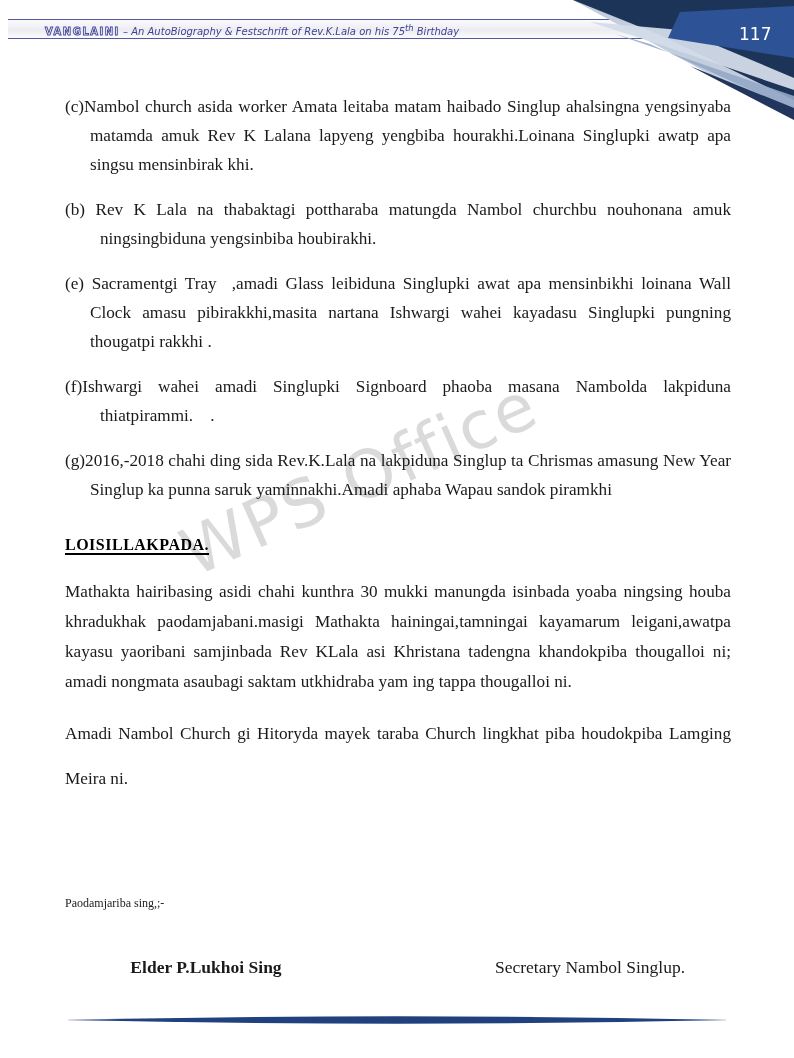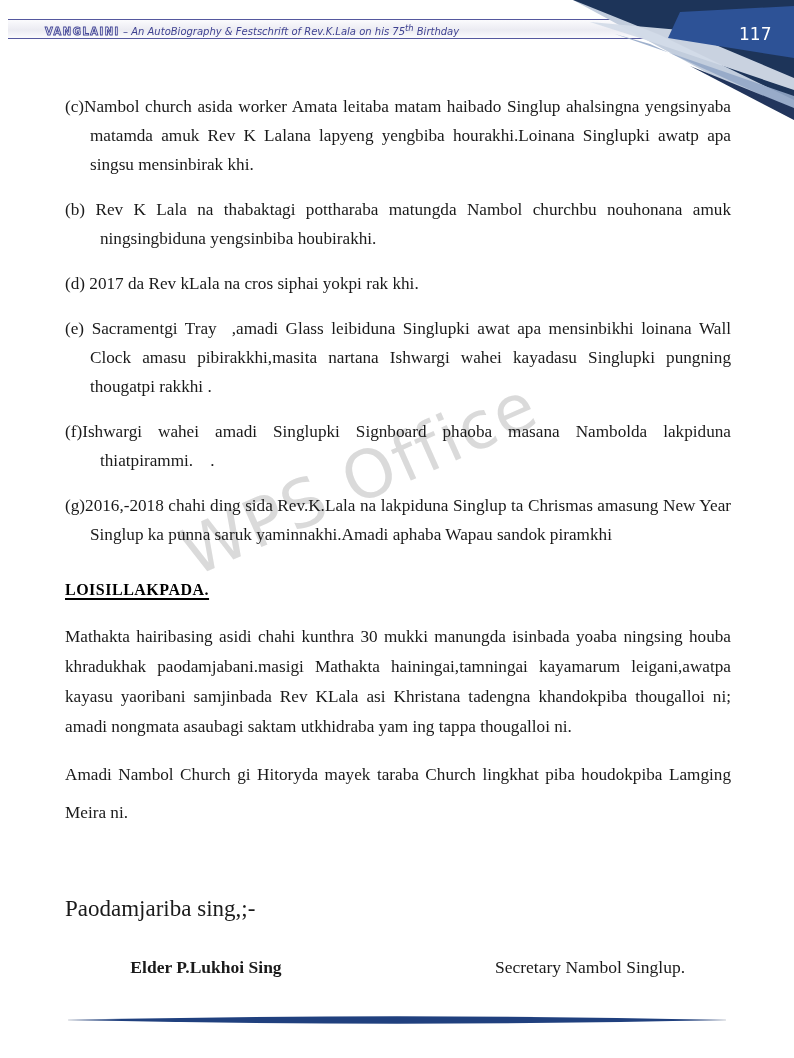--- a/index.html
+++ b/index.html
@@ -78,25 +78,25 @@
     color:#000;
   }
   .para-justified{
     margin:17px 0 14px 0;
     text-align:justify;
     line-height:30px;
   }
   .para-wide{
     margin:6px 0 0 0;
     text-align:justify;
-    line-height:38px;
+    line-height:45px;
   }
   .closing-line{
     position:absolute;left:65px;top:896px;z-index:1;
-    font-size:23px;
+    font-size:12px;
   }
   
   .signatures{
     position:absolute;left:0;top:955px;width:794px;z-index:1;
     display:flex;justify-content:space-between;margin-left:6px;
   }
   .sig-block{width:330px;text-align:center;font-size:17.2px;line-height:24px;}
   .sig-left{margin-left:35px;}
   .sig-right{margin-right:45px;}
   .sig-name{font-weight:bold;font-size:17.5px;}
@@ -123,21 +123,20 @@
   <polygon points="126,12 240,6 240,58 114,38" fill="#2d5296"></polygon>
   <polygon points="136,66 240,108 240,120" fill="#22355c"></polygon>
   <text x="185" y="40">117</text>
 </svg>
 
 <div class="watermark">WPS Office</div>
 
 <div class="content">
   <div class="list-item indent-25">(c)Nambol church asida worker Amata leitaba matam haibado Singlup ahalsingna yengsinyaba matamda amuk Rev K Lalana lapyeng yengbiba hourakhi.Loinana Singlupki awatp apa singsu mensinbirak khi.</div>
   <div class="list-item indent-35">(b) Rev K Lala na thabaktagi pottharaba matungda Nambol churchbu nouhonana amuk ningsingbiduna yengsinbiba houbirakhi.</div>
-  <div class="list-item indent-25">(d) 2017 da Rev kLala na cros siphai yokpi rak khi.</div>
   <div class="list-item indent-25">(e) Sacramentgi Tray&nbsp; ,amadi Glass leibiduna Singlupki awat apa mensinbikhi loinana Wall Clock amasu pibirakkhi,masita nartana Ishwargi wahei kayadasu Singlupki pungning thougatpi rakkhi .</div>
   <div class="list-item indent-35">(f)Ishwargi wahei amadi Singlupki Signboard phaoba masana Nambolda lakpiduna thiatpirammi.&nbsp;&nbsp;&nbsp;&nbsp;.</div>
   <div class="list-item indent-25">(g)2016,-2018 chahi ding sida Rev.K.Lala na lakpiduna Singlup ta Chrismas amasung New Year Singlup ka punna saruk yaminnakhi.Amadi aphaba Wapau sandok piramkhi</div>
 
   <div class="section-heading">LOISILLAKPADA.</div>
 
   <div class="para-justified">Mathakta hairibasing asidi chahi kunthra 30 mukki manungda isinbada yoaba ningsing houba khradukhak paodamjabani.masigi Mathakta hainingai,tamningai kayamarum leigani,awatpa kayasu yaoribani samjinbada Rev KLala asi Khristana tadengna khandokpiba thougalloi ni; amadi nongmata asaubagi saktam utkhidraba yam ing tappa thougalloi ni.</div>
   <div class="para-wide">Amadi Nambol Church gi Hitoryda mayek taraba Church lingkhat piba houdokpiba Lamging Meira ni.</div>
 </div>
 

